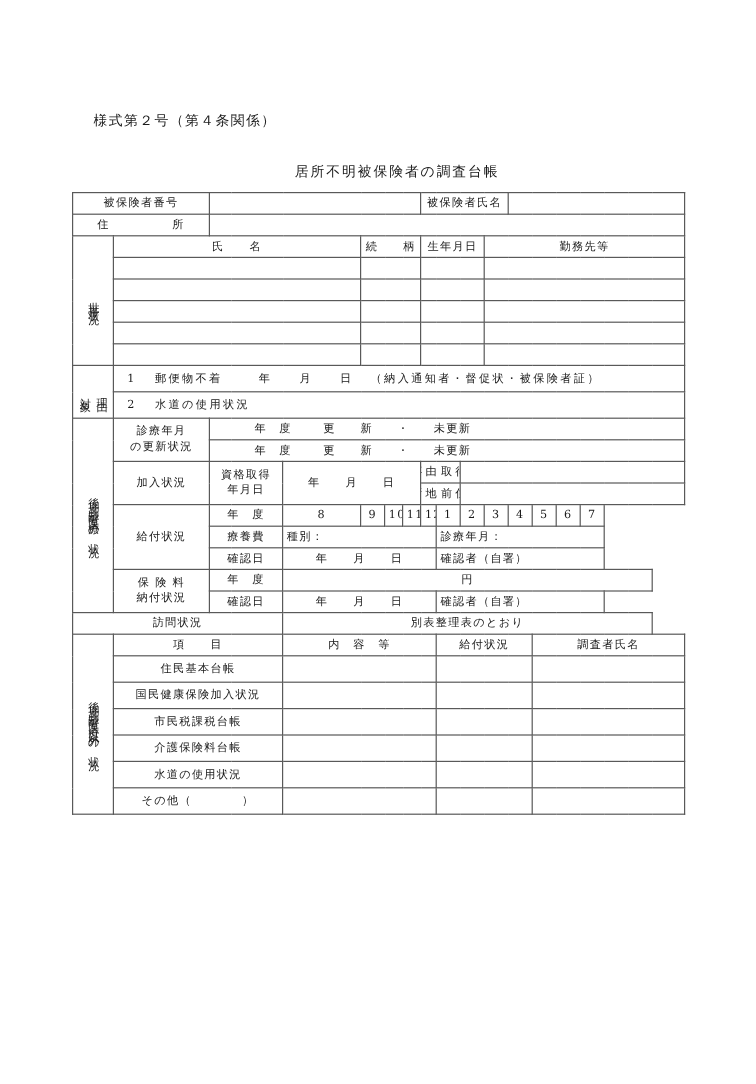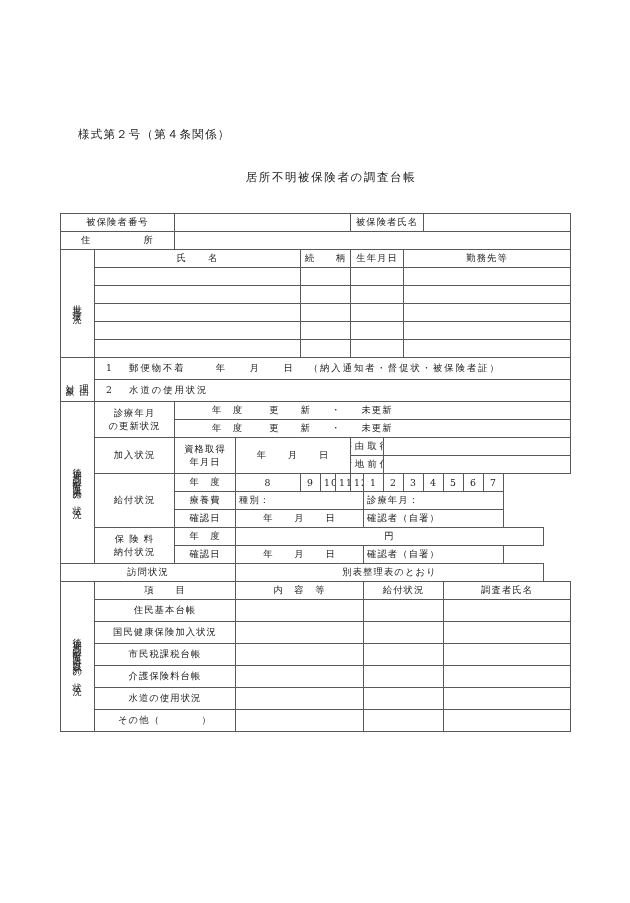--- a/index.html
+++ b/index.html
@@ -5,36 +5,36 @@
 <style>
   html,body{margin:0;padding:0;}
   body{
     width:630px;height:903px;
     background:#fff;
     font-family:"DejaVu Serif","Liberation Serif",serif;
     color:#1a1a1a;
     position:relative;
     overflow:hidden;
   }
-  .page{position:relative;width:630px;height:786px;margin-top:34px;}
+  .page{position:relative;width:630px;height:786px;}
 
   
   .form-no{
     position:absolute;left:78px;top:93px;
     font-size:11.5px;letter-spacing:1.2px;white-space:nowrap;
   }
   .doc-title{
     position:absolute;left:16px;top:136px;width:630px;
     text-align:center;box-sizing:border-box;
     font-size:11.5px;letter-spacing:1.6px;white-space:nowrap;
   }
 
   
   .tbl{
-    position:absolute;left:60px;top:179px;width:510px;
+    position:absolute;left:60px;top:160px;width:510px;
     border-collapse:collapse;
     table-layout:fixed;
   }
   .tbl td{
     border:1px solid #595959;
     font-size:9.3px;
     letter-spacing:1.1px;
     padding:0 3px;
     height:17px;
     vertical-align:middle;

